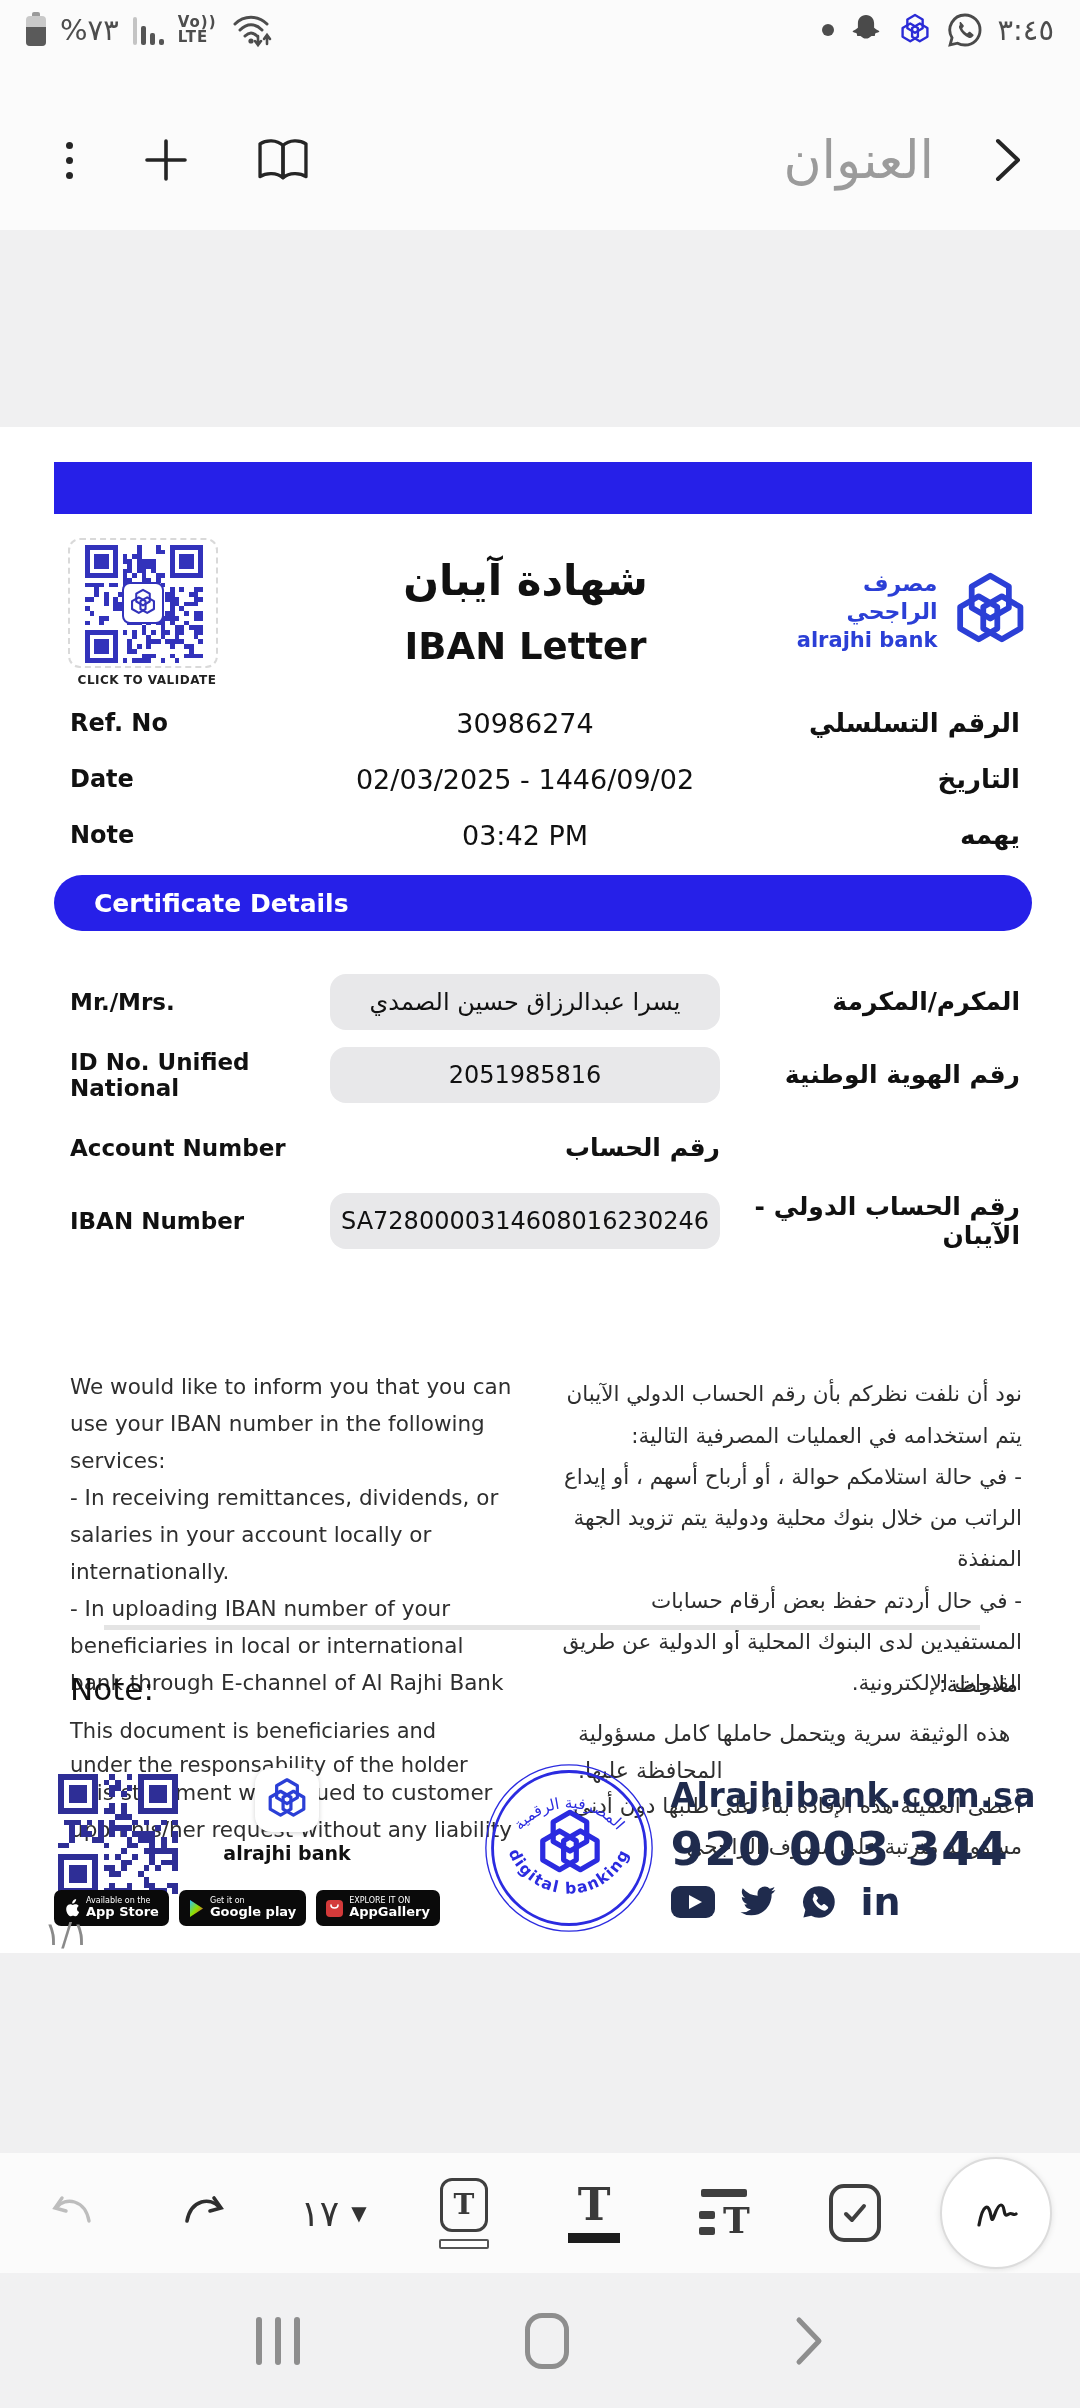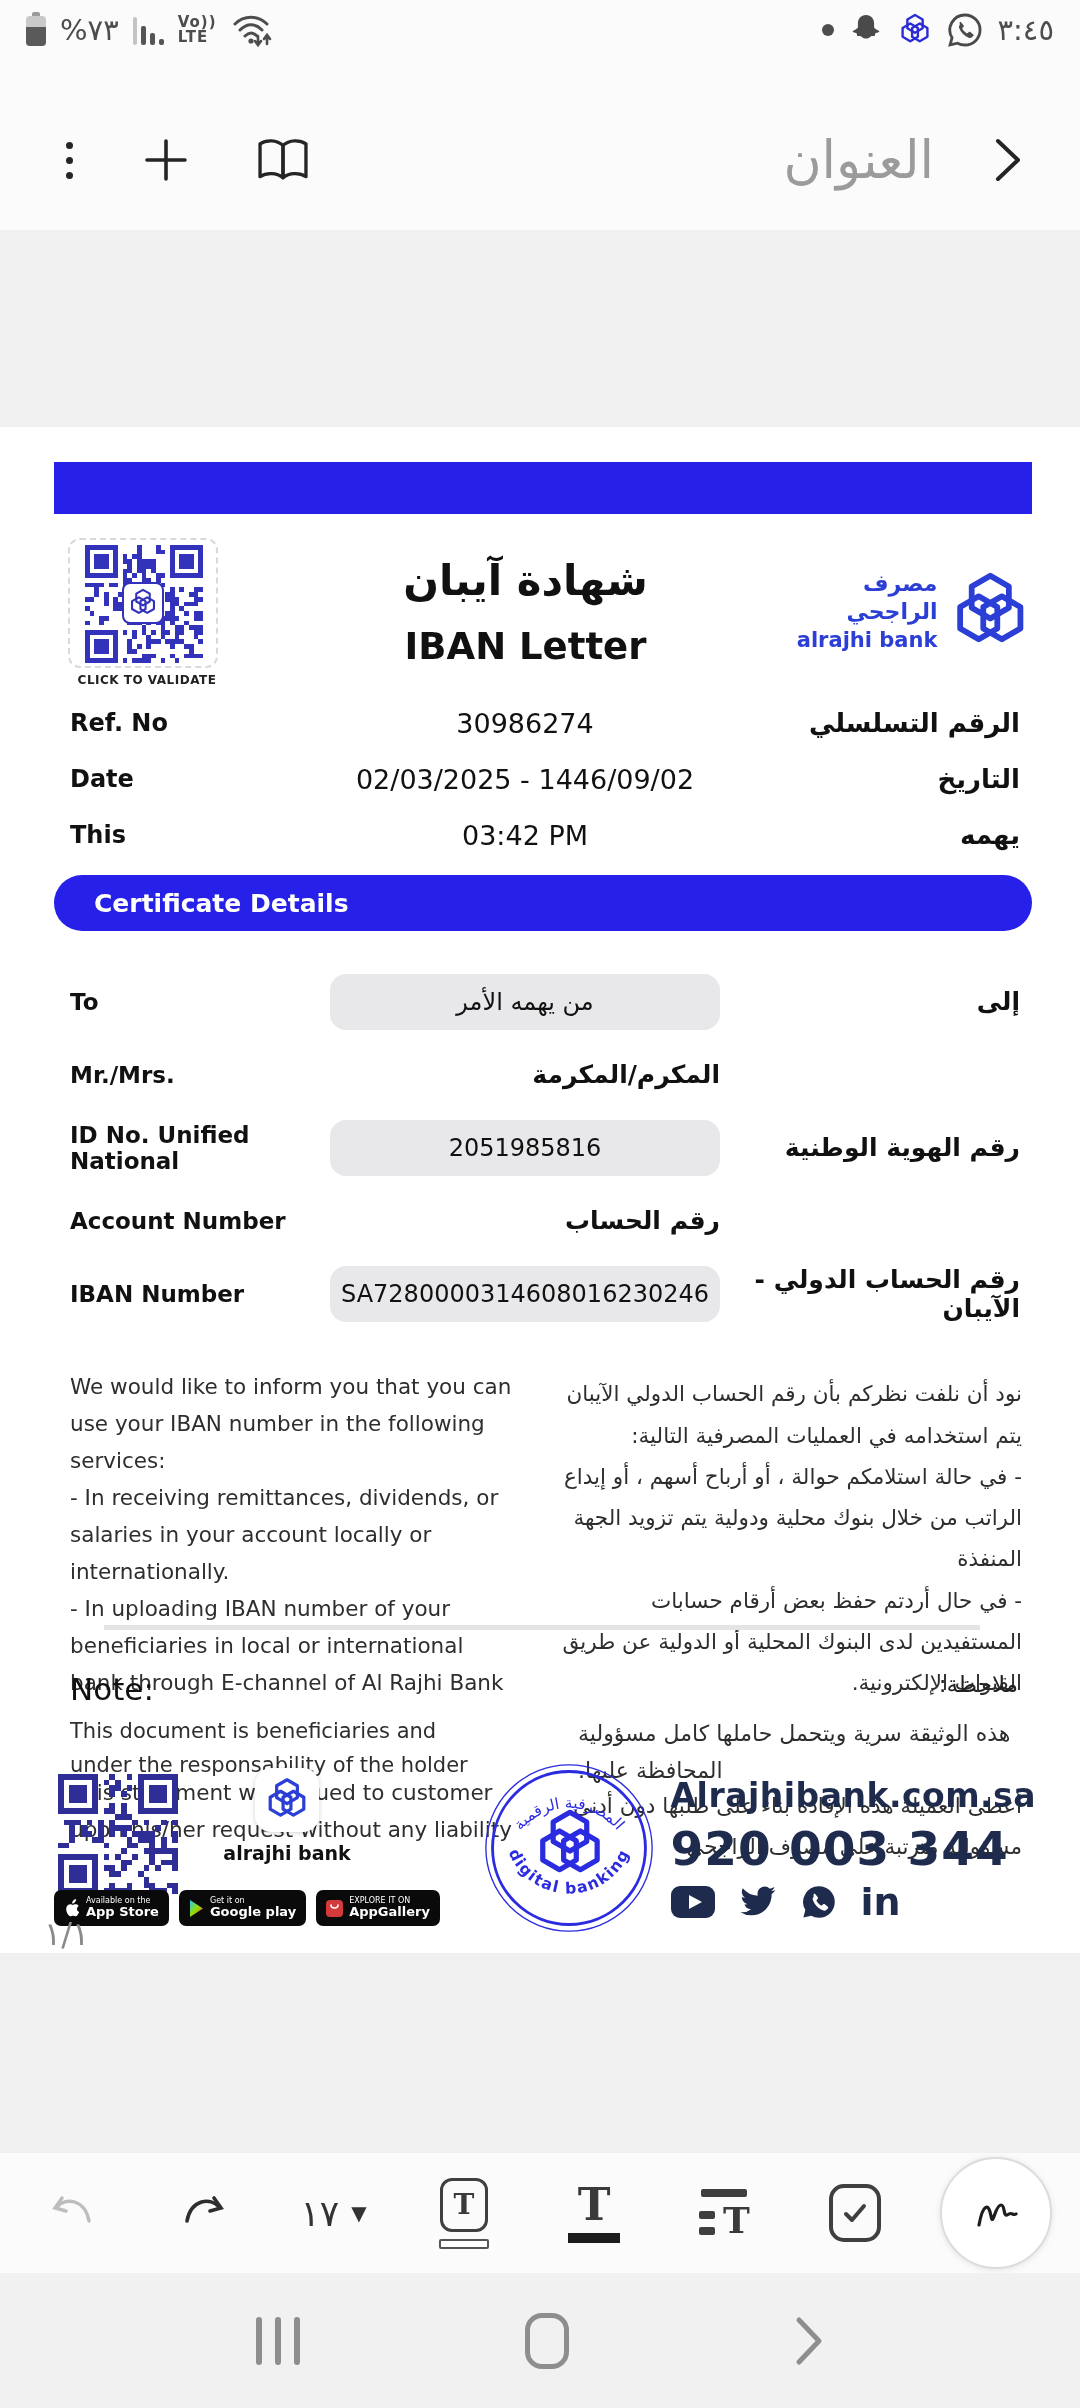--- a/index.html
+++ b/index.html
@@ -436,38 +436,34 @@
         <span class="lbl-en">Ref. No</span>
         <span class="meta-val">30986274</span>
         <span class="lbl-ar">الرقم التسلسلي</span>
       </div>
       <div class="meta-row">
         <span class="lbl-en">Date</span>
         <span class="meta-val">02/03/2025 - 1446/09/02</span>
         <span class="lbl-ar">التاريخ</span>
       </div>
       <div class="meta-row">
-        <span class="lbl-en">This</span>
+        <span class="lbl-en">Note</span>
         <span class="meta-val">03:42 PM</span>
         <span class="lbl-ar">يهمه</span>
       </div>
     </div>
 
     <div class="section-pill">
       <span>Certificate Details</span>
     </div>
 
     <div class="fields-block">
       <div class="field-row">
-        <span class="lbl-en">To</span>
-        <span class="pill" dir="rtl">من يهمه الأمر</span>
-        <span class="lbl-ar">إلى</span>
-      </div>
-      <div class="field-row">
         <span class="lbl-en">Mr./Mrs.</span>
+        <span class="pill" dir="rtl">يسرا عبدالرزاق حسين الصمدي</span>
         <span class="lbl-ar">المكرم/المكرمة</span>
       </div>
       <div class="field-row">
         <span class="lbl-en">ID No. Unified National</span>
         <span class="pill">2051985816</span>
         <span class="lbl-ar">رقم الهوية الوطنية</span>
       </div>
       <div class="field-row">
         <span class="lbl-en">Account Number</span>
         <span class="lbl-ar">رقم الحساب</span>

